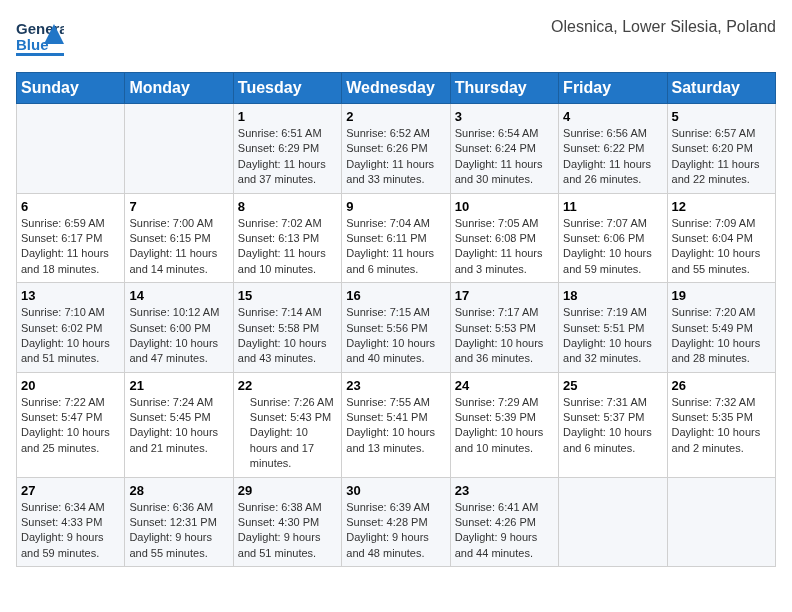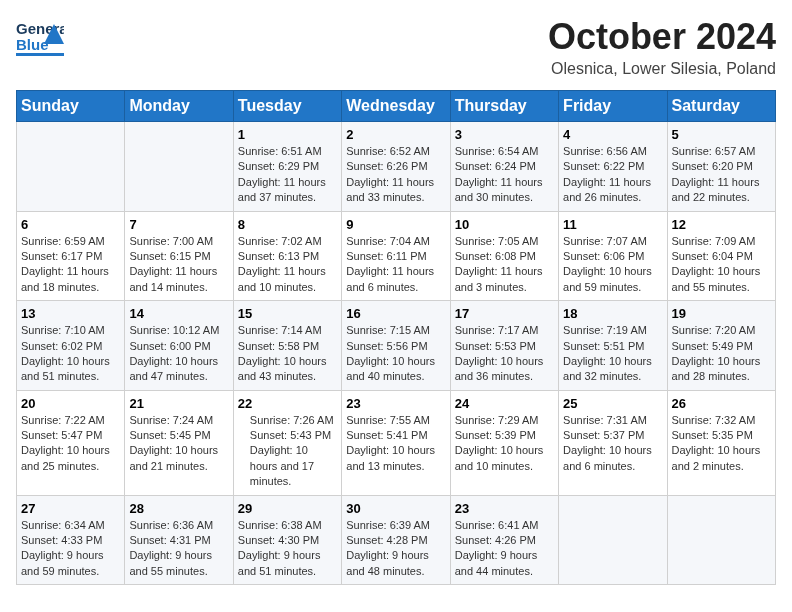--- a/index.html
+++ b/index.html
@@ -79,21 +79,20 @@
   <div class="logo-container">
     <svg width="48" height="44" viewBox="0 0 48 44">
 
       <text x="0" y="18" font-family="Arial" font-weight="bold" font-size="15" fill="#1a3a5c">General</text>
       <text x="0" y="34" font-family="Arial" font-weight="bold" font-size="15" fill="#2176c7">Blue</text>
       <polygon points="38,8 48,28 28,28" fill="#2176c7"></polygon>
       <rect x="0" y="37" width="48" height="3" fill="#2176c7"></rect>
     </svg>
   </div>
   <div class="title-block">
-    <div class="month-title">October 2024</div>
     <div class="location-title">Olesnica, Lower Silesia, Poland</div>
   </div>
 </div>
 
 <table>
   <thead>
     <tr>
     <th>Sunday</th>
         <th>Monday</th>
         <th>Tuesday</th>
@@ -273,21 +272,21 @@
       <tr>
         <td>
           <span class="day-number">27</span>
           <div class="cell-content" style="white-space: pre-line;">Sunrise: 6:34 AM
 Sunset: 4:33 PM
 Daylight: 9 hours and 59 minutes.</div>
         </td>
         <td>
           <span class="day-number">28</span>
           <div class="cell-content" style="white-space: pre-line;">Sunrise: 6:36 AM
-Sunset: 4:31 PM
+Sunset: 12:31 PM
 Daylight: 9 hours and 55 minutes.</div>
         </td>
         <td>
           <span class="day-number">29</span>
           <div class="cell-content" style="white-space: pre-line;">Sunrise: 6:38 AM
 Sunset: 4:30 PM
 Daylight: 9 hours and 51 minutes.</div>
         </td>
         <td>
           <span class="day-number">30</span>

